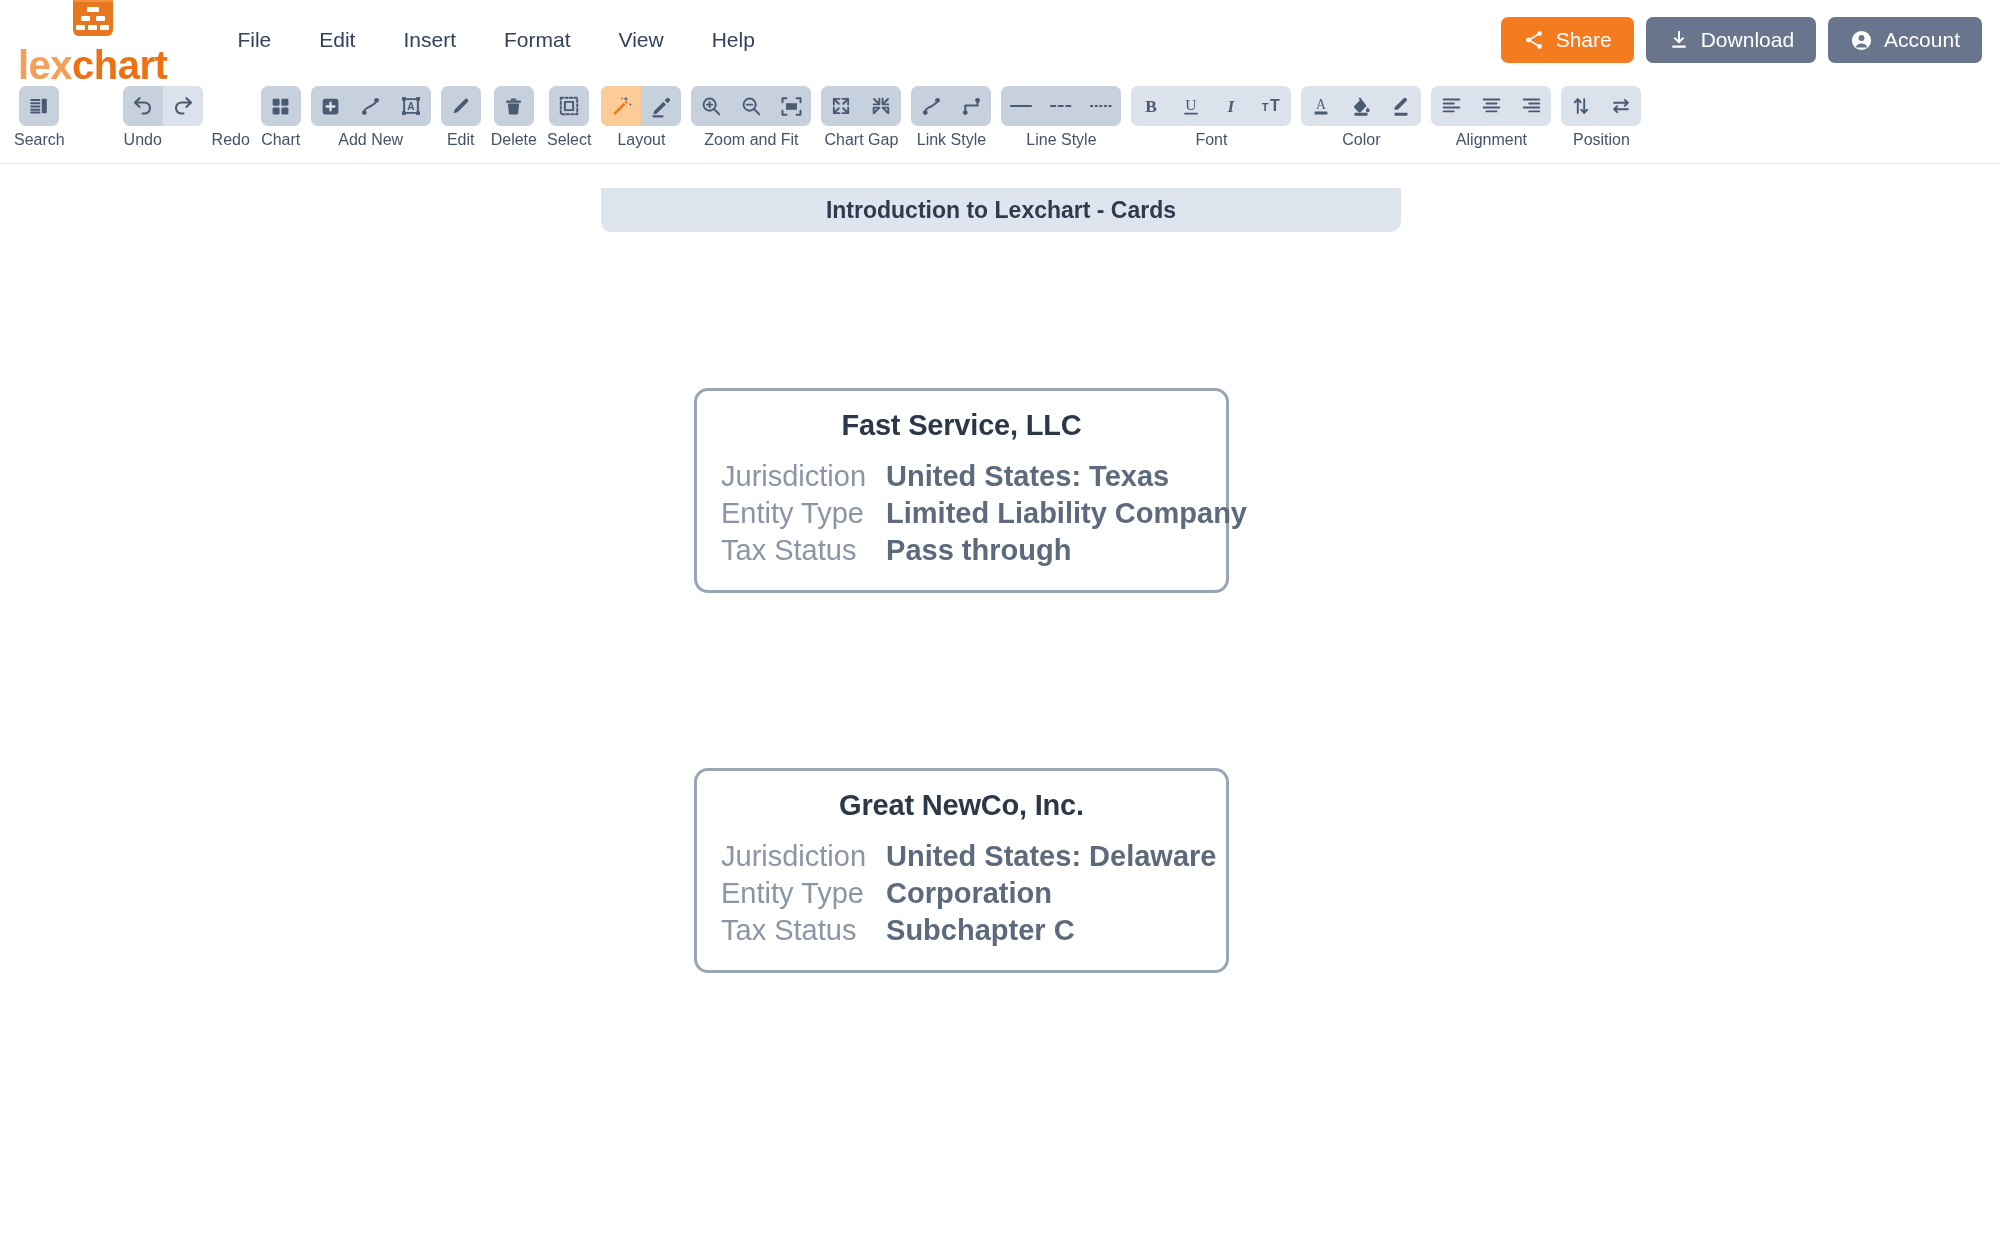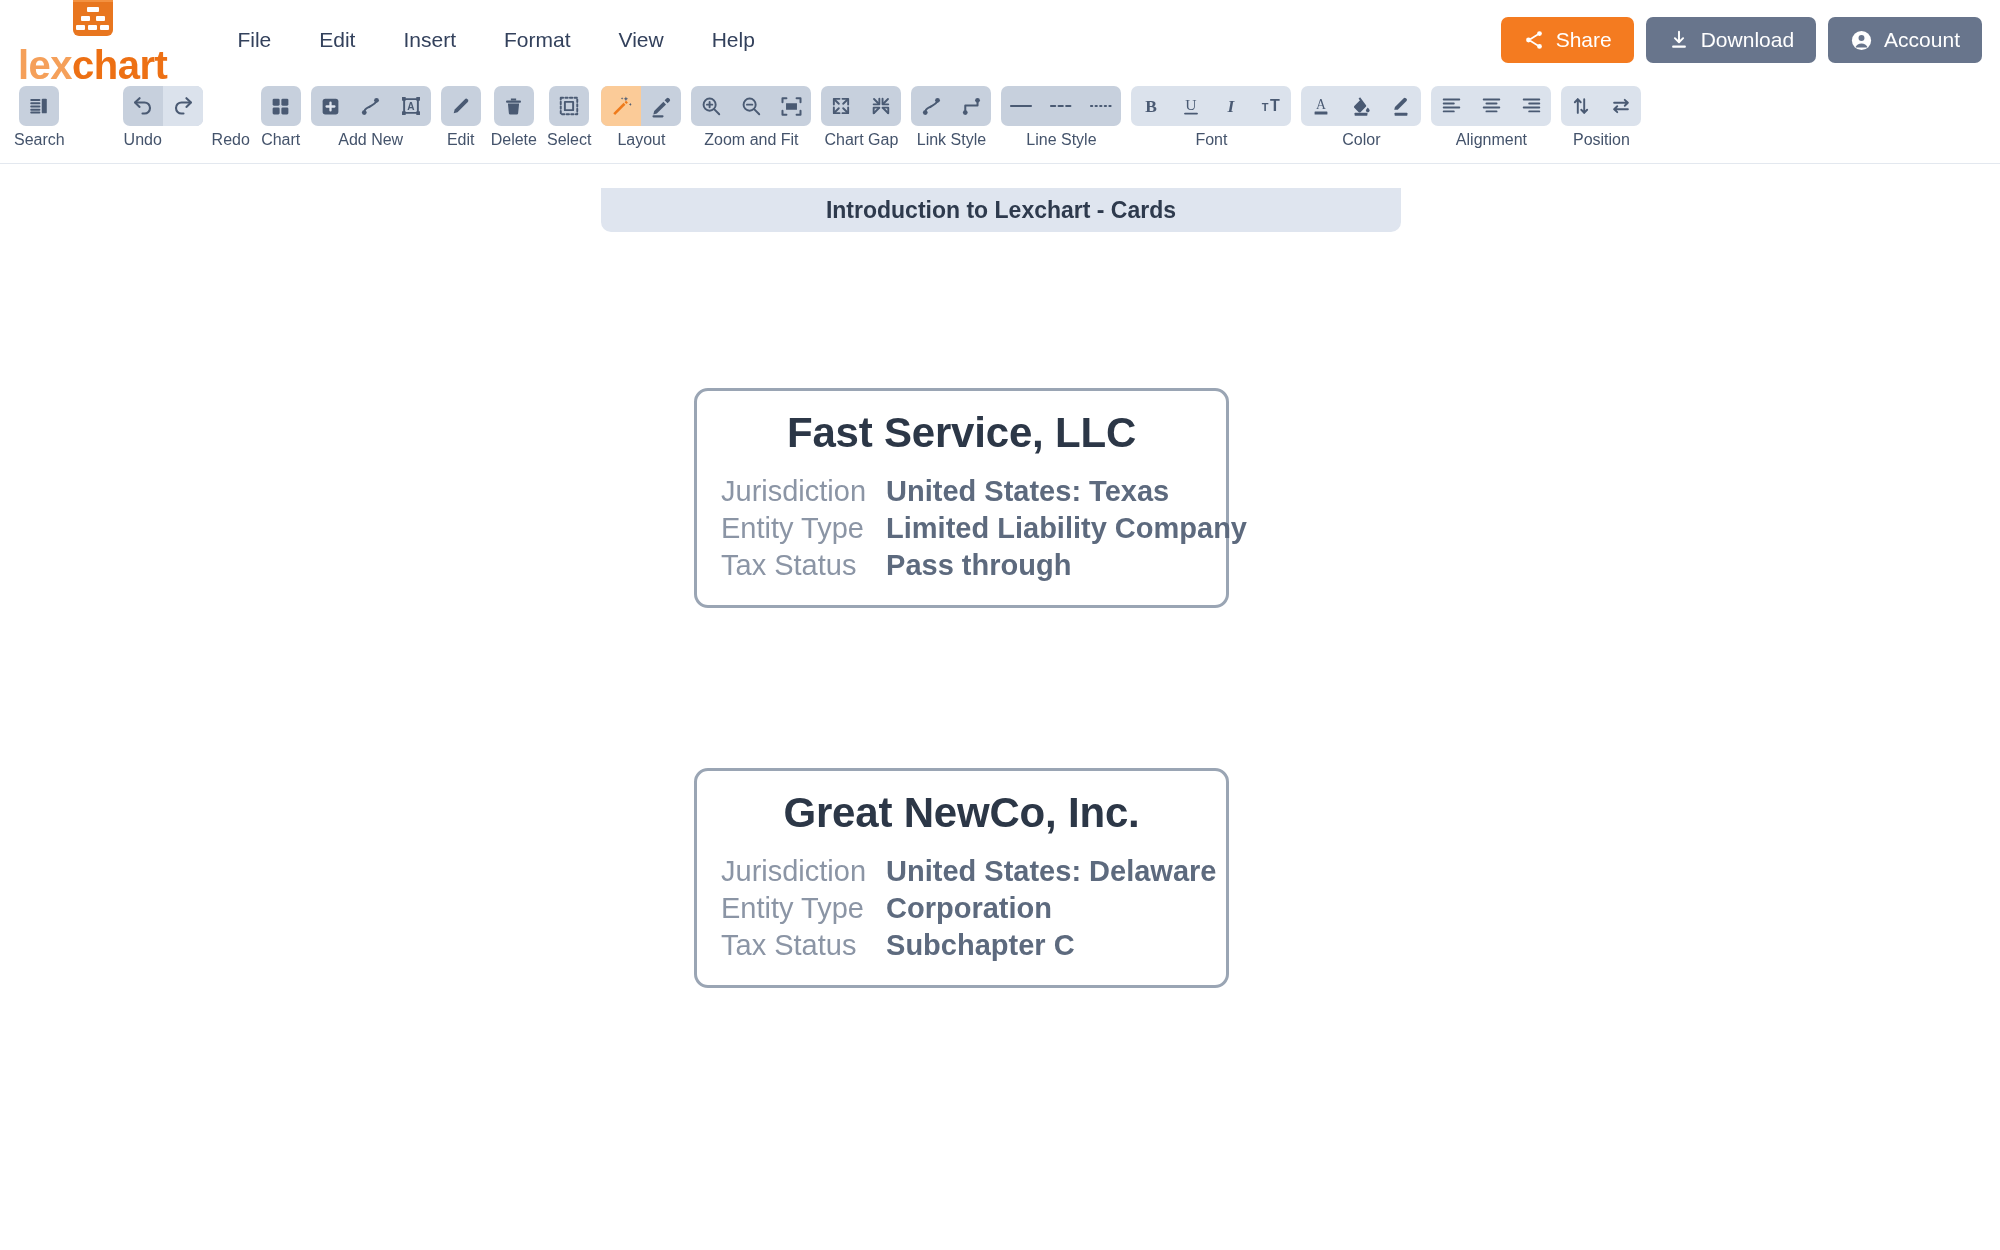--- a/index.html
+++ b/index.html
@@ -210,21 +210,21 @@
     border-radius: 14px;
     background: #ffffff;
     padding: 18px 24px 22px 24px;
     cursor: pointer;
   }
   .card.c1 { left: 694px; top: 224px; }
   .card.c2 { left: 694px; top: 604px; }
 
   .card-title {
     text-align: center;
-    font-size: 42px;
+    font-size: 29px;
     font-weight: 700;
     color: #2c3747;
     margin-bottom: 16px;
     letter-spacing: -0.2px;
   }
 
   .card-rows { display: table; border-spacing: 0; }
   .card-row  { display: table-row; }
   .card-row .k,
   .card-row .v {

